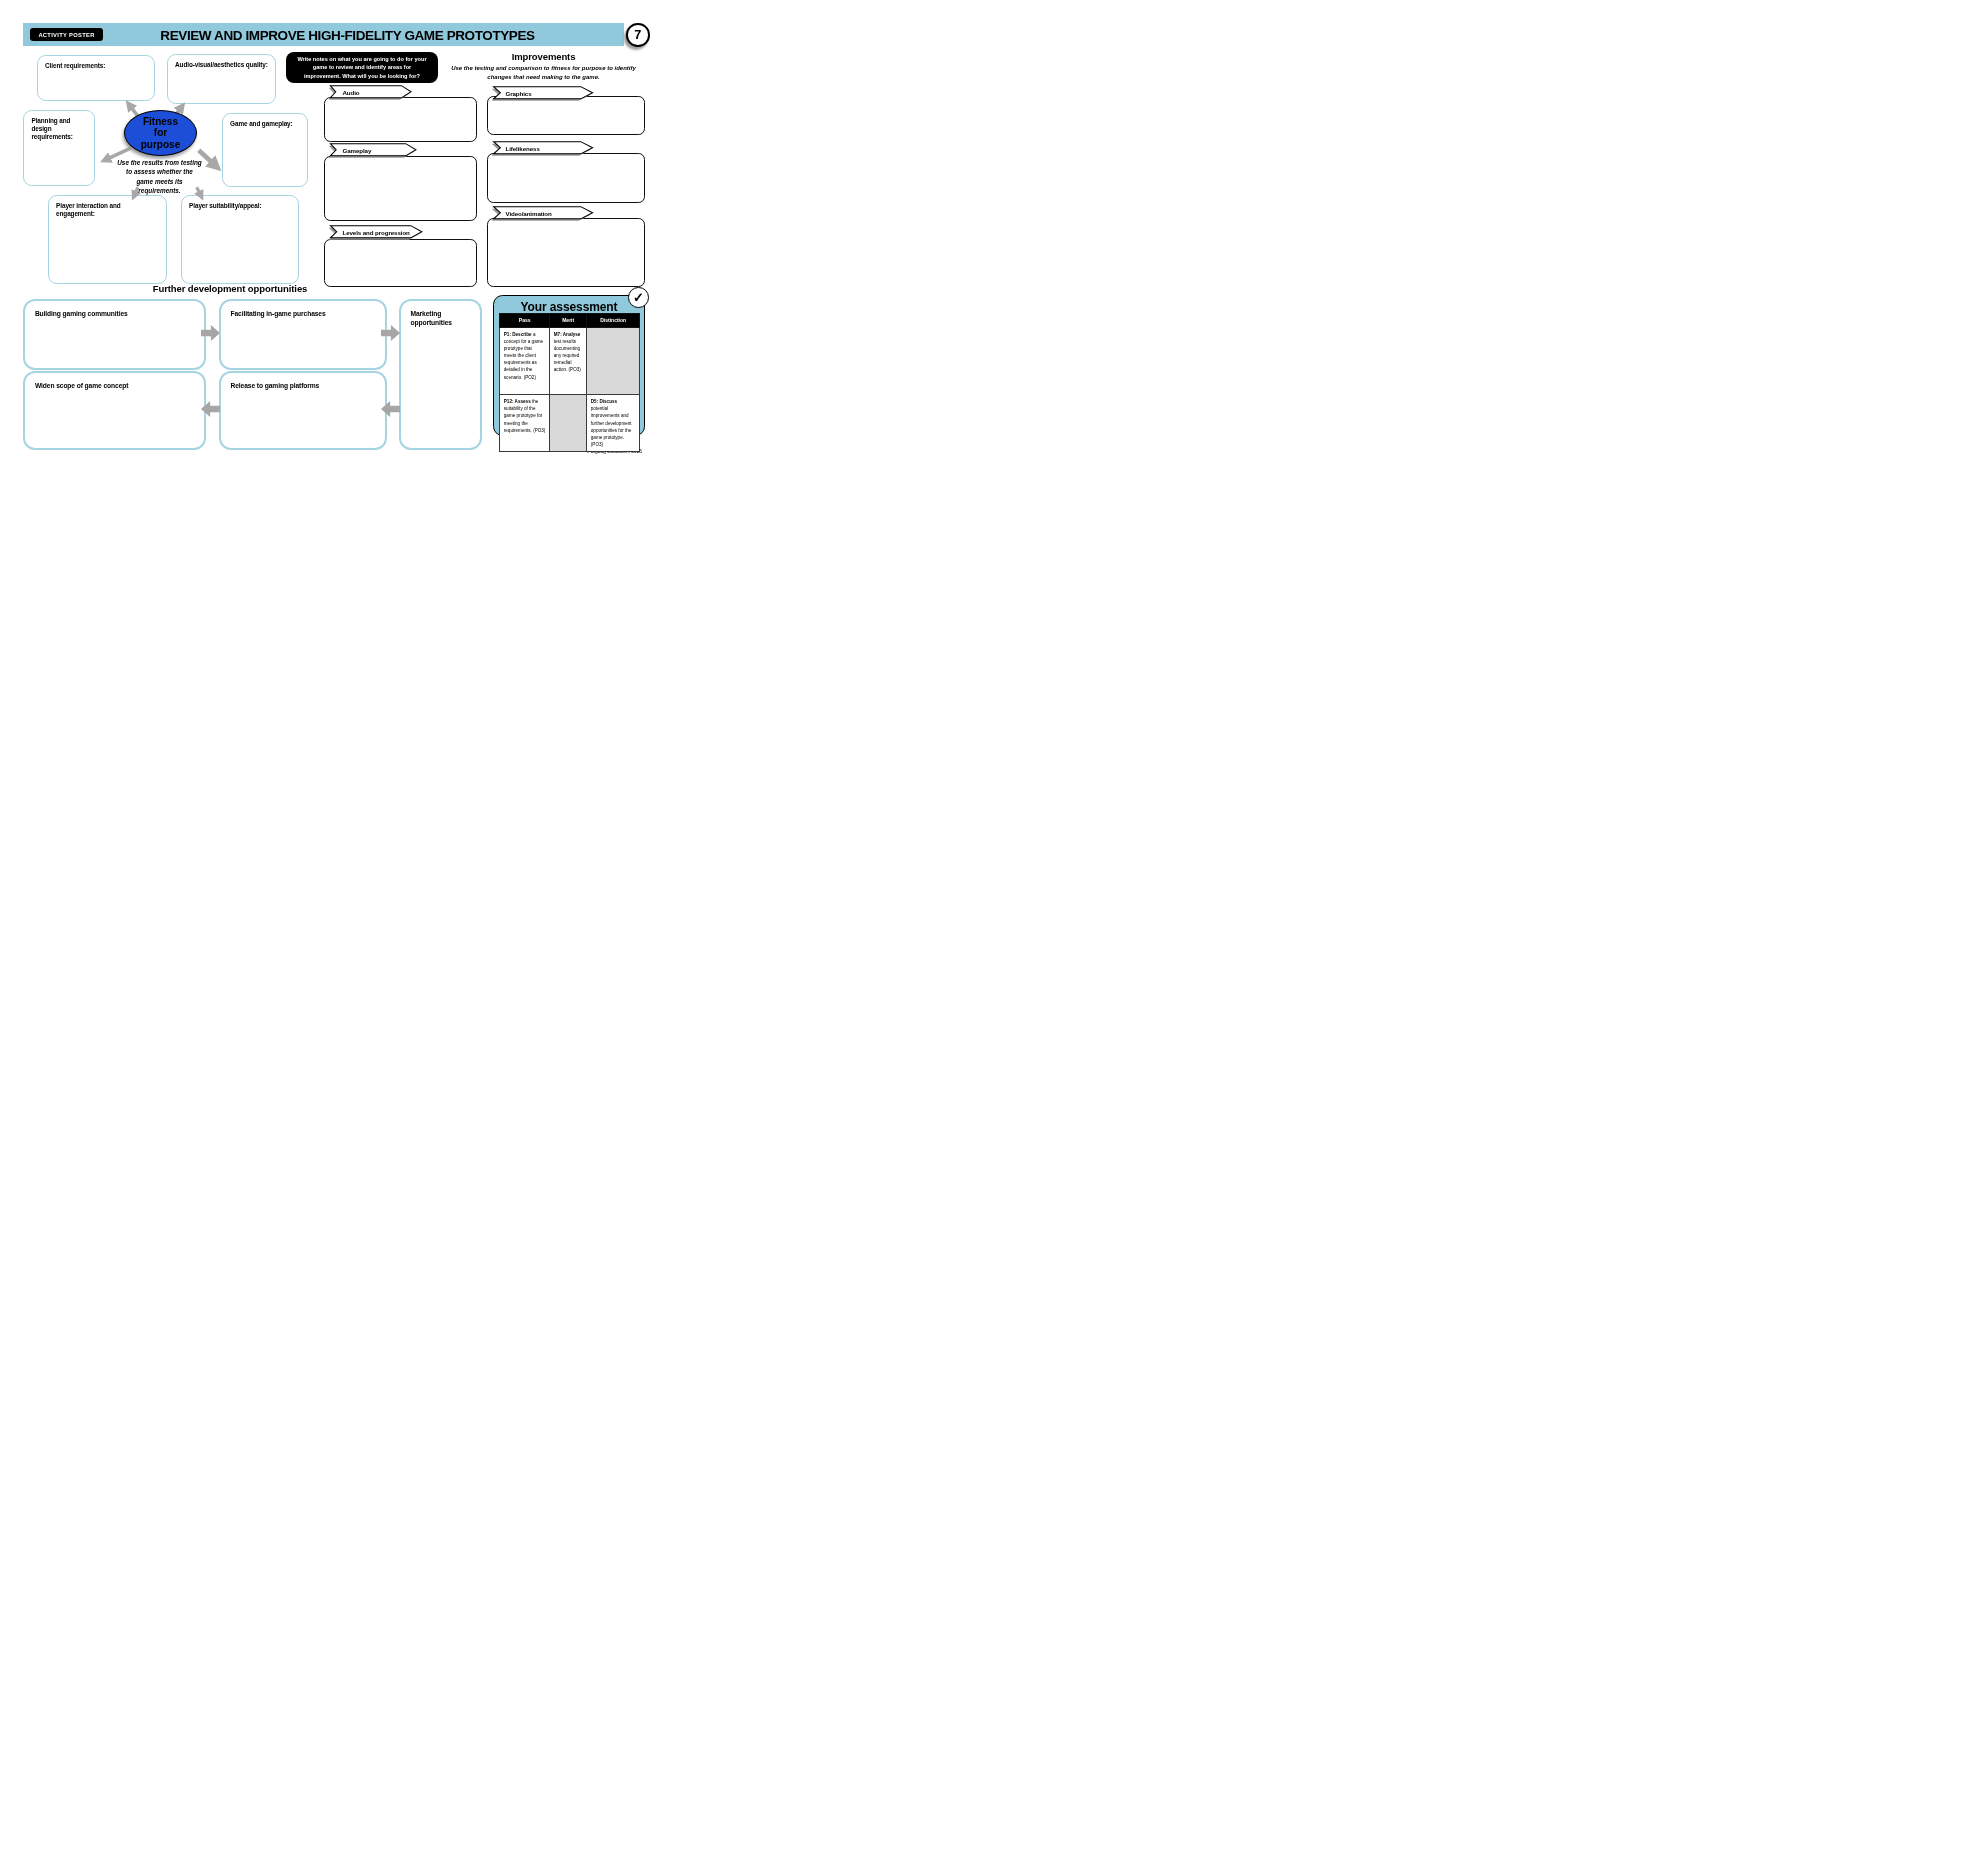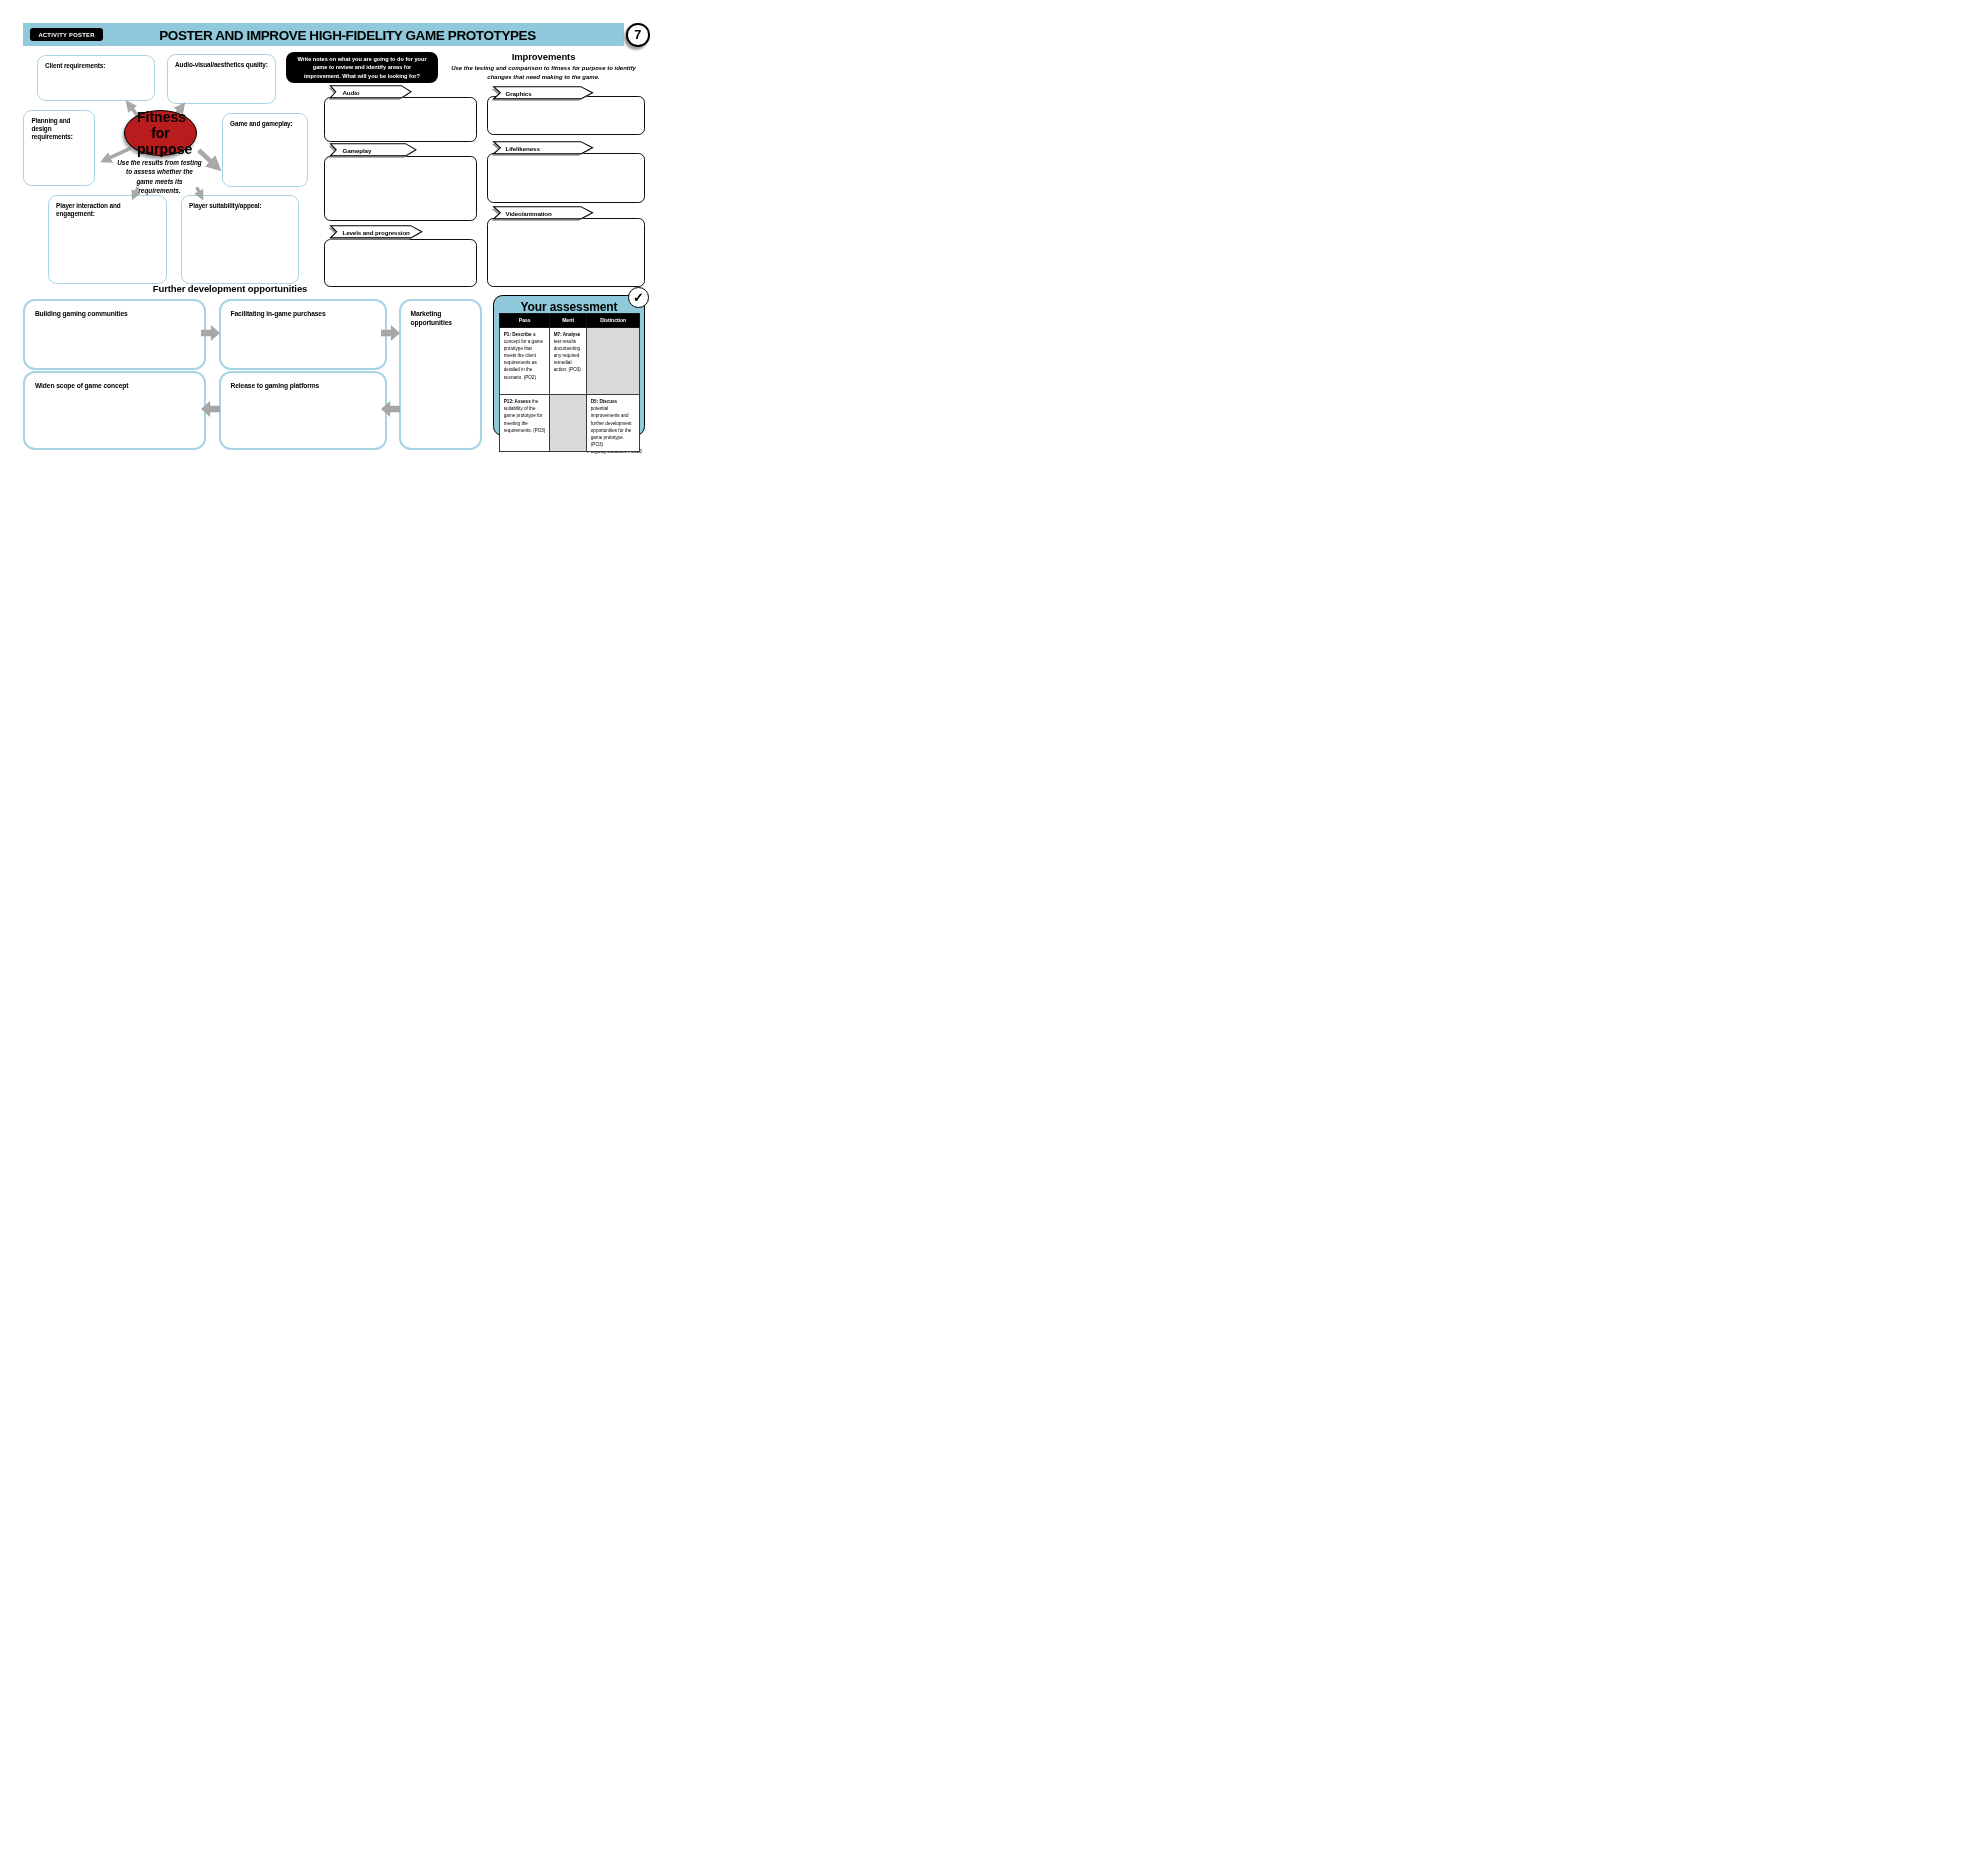--- a/index.html
+++ b/index.html
@@ -12,23 +12,23 @@
   .badge{background:#000;border-radius:3.2px;color:#fff;font-weight:bold;font-size:5.8px;
          letter-spacing:0.3px;display:flex;align-items:center;justify-content:center;}
   .main-title{font-weight:bold;font-size:13.5px;letter-spacing:-0.4px;text-align:center;white-space:nowrap;}
   .numcircle{background:#fff;border:2px solid #000;border-radius:50%;
              box-shadow:-2px 2.8px 2.4px #9a9a9a;display:flex;align-items:center;justify-content:center;
              font-weight:bold;font-size:12.7px;}
 
   
   .bluebox{border:1.6px solid #a7d4e2;border-radius:8.7px;background:#fff;z-index:1;}
   .box-label{font-weight:bold;font-size:6.4px;letter-spacing:-0.1px;padding:5.6px 7.1px;line-height:1.3;}
-  .ellipse{border-radius:50%;border:1.4px solid #000;background:#b91c1c;z-index:3;
+  .ellipse{border-radius:50%;border:1.4px solid #000;background:#1d4ed8;z-index:3;
            box-shadow:-1.2px 2.8px 3.2px #9c9c9c;display:flex;align-items:center;justify-content:center;
-           text-align:center;font-weight:bold;font-size:14px;line-height:1.15;}
+           text-align:center;font-weight:bold;font-size:10px;line-height:1.15;}
   .caption{font-style:italic;font-weight:bold;font-size:6.4px;text-align:center;line-height:1.45;z-index:3;}
   .fit-arrows{z-index:2;pointer-events:none;}
 
   
   .notesbox{background:#000;border-radius:8px;color:#fff;display:flex;align-items:center;justify-content:center;}
   .notesbox div{font-weight:bold;font-size:5.6px;line-height:1.55;text-align:center;padding:3.2px 9.5px;}
 
   
   .imp-title{font-weight:bold;font-size:9.5px;text-align:center;letter-spacing:-0.1px;}
   .imp-sub{font-style:italic;font-weight:bold;font-size:6px;text-align:center;line-height:1.5;margin-top:2px;}
@@ -65,21 +65,21 @@
 </style>
 </head>
 <body>
 
 <div id="page">
 
   <div class="abs band" style="left:23.4px;top:23.4px;width:601px;height:23px;"></div>
   <div class="abs badge" style="left:30px;top:28px;width:73px;height:13px;">
     <span>ACTIVITY POSTER</span>
   </div>
-  <div class="abs main-title" style="left:119px;top:28px;width:457px;">POSTER AND IMPROVE HIGH-FIDELITY GAME PROTOTYPES</div>
+  <div class="abs main-title" style="left:119px;top:28px;width:457px;">REVIEW AND IMPROVE HIGH-FIDELITY GAME PROTOTYPES</div>
   <div class="abs numcircle" style="left:626px;top:23px;width:19.5px;height:19.5px;">
     <span>7</span>
   </div>
 
   <div class="abs bluebox" style="left:37px;top:55px;width:116px;height:44px;">
     <div class="box-label">Client requirements:</div>
   </div>
   <div class="abs bluebox" style="left:167px;top:54px;width:107px;height:48px;">
     <div class="box-label">Audio-visual/aesthetics quality:</div>
   </div>

